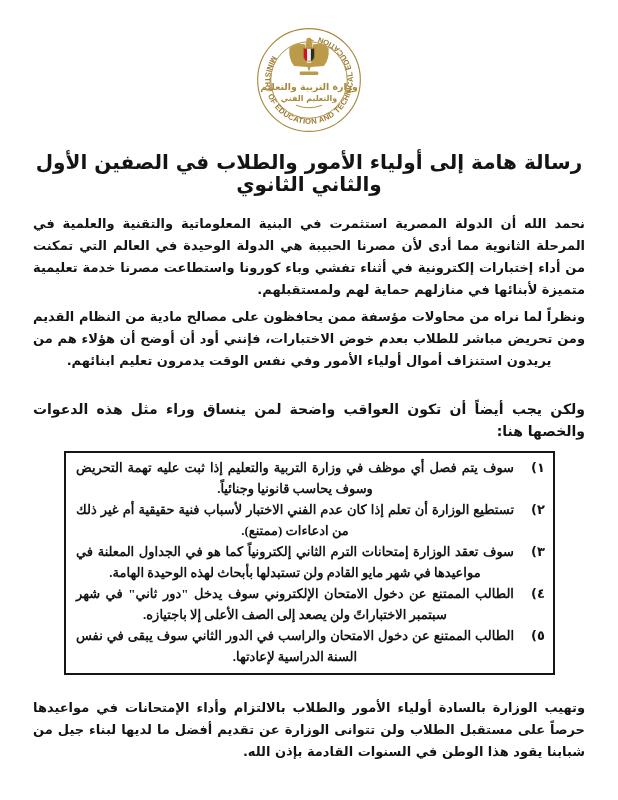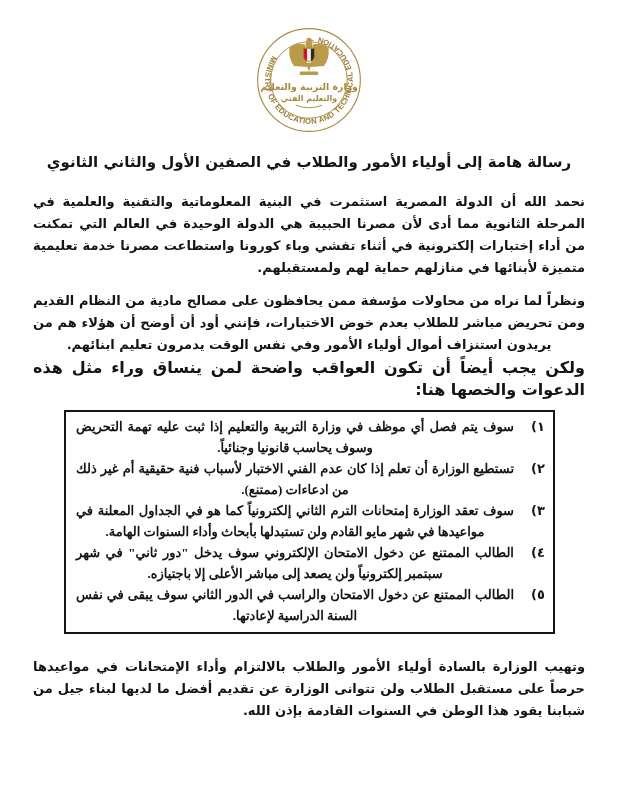--- a/index.html
+++ b/index.html
@@ -2,29 +2,29 @@
 <html lang="ar"><head>
 <meta charset="utf-8">
 <style>
   html,body{margin:0;padding:0;background:#ffffff;}
   .page{
     position:relative;width:618px;height:800px;background:#ffffff;overflow:hidden;
     font-family:"DejaVu Sans",sans-serif;color:#141414;font-weight:700;
   }
   .logo{display:block;margin:24px auto 0;width:112px;height:112px;}
   .title{
-    margin:15px 33px 0;text-align:center;font-size:15px;line-height:22px;
+    margin:15px 33px 0;text-align:center;font-size:20px;line-height:22px;
     font-weight:700;direction:rtl;
   }
   .content{margin:0 33px;direction:rtl;font-size:13px;line-height:22px;}
   .para{margin:0;text-align:justify;}
   .p1{margin-top:18px;}
-  .pm{margin-top:11px;}
+  .pm{margin-top:5px;}
   .center-last{text-align-last:center;}
-  .heading{margin-top:1px;font-size:16px;}
+  .heading{margin-top:26px;font-size:14px;}
   .box{
     border:2px solid #161616;margin:9px 30px 0 31px;
     padding:4px 8px 6px 10px;
   }
   .c-item{display:flex;direction:rtl;gap:7px;align-items:flex-start;}
   .c-num{flex:0 0 24px;text-align:right;line-height:21px;white-space:nowrap;}
   .c-text{flex:1;text-align:justify;text-align-last:center;line-height:21px;font-family:Liberation Serif, serif;}
   .closing{margin-top:22px;}
 </style>
 </head>
@@ -79,25 +79,25 @@
       <div class="c-item">
         <span class="c-num">١)</span>
         <span class="c-text">سوف يتم فصل أي موظف في وزارة التربية والتعليم إذا ثبت عليه تهمة التحريض وسوف يحاسب قانونيا وجنائياً.</span>
       </div>
       <div class="c-item">
         <span class="c-num">٢)</span>
         <span class="c-text">تستطيع الوزارة أن تعلم إذا كان عدم الفني الاختبار لأسباب فنية حقيقية أم غير ذلك من ادعاءات (ممتنع).</span>
       </div>
       <div class="c-item">
         <span class="c-num">٣)</span>
-        <span class="c-text">سوف تعقد الوزارة إمتحانات الترم الثاني إلكترونياً كما هو في الجداول المعلنة في مواعيدها في شهر مايو القادم ولن تستبدلها بأبحاث وأداء السنوات الهامة.</span>
+        <span class="c-text">سوف تعقد الوزارة إمتحانات الترم الثاني إلكترونياً كما هو في الجداول المعلنة في مواعيدها في شهر مايو القادم ولن تستبدلها بأبحاث لهذه الوحيدة الهامة.</span>
       </div>
       <div class="c-item">
         <span class="c-num">٤)</span>
-        <span class="c-text">الطالب الممتنع عن دخول الامتحان الإلكتروني سوف يدخل "دور ثاني" في شهر سبتمبر إلكترونياً ولن يصعد إلى مباشر الأعلى إلا باجتيازه.</span>
+        <span class="c-text">الطالب الممتنع عن دخول الامتحان الإلكتروني سوف يدخل "دور ثاني" في شهر سبتمبر الاختباراتً ولن يصعد إلى الصف الأعلى إلا باجتيازه.</span>
       </div>
       <div class="c-item">
         <span class="c-num">٥)</span>
         <span class="c-text">الطالب الممتنع عن دخول الامتحان والراسب في الدور الثاني سوف يبقى في نفس السنة الدراسية لإعادتها.</span>
       </div>
     </div>
 
     <p class="para closing">وتهيب الوزارة بالسادة أولياء الأمور والطلاب بالالتزام وأداء الإمتحانات في مواعيدها حرصاً على مستقبل الطلاب ولن تتوانى الوزارة عن تقديم أفضل ما لديها لبناء جيل من شبابنا يقود هذا الوطن في السنوات القادمة بإذن الله.</p>
 
   </div>

